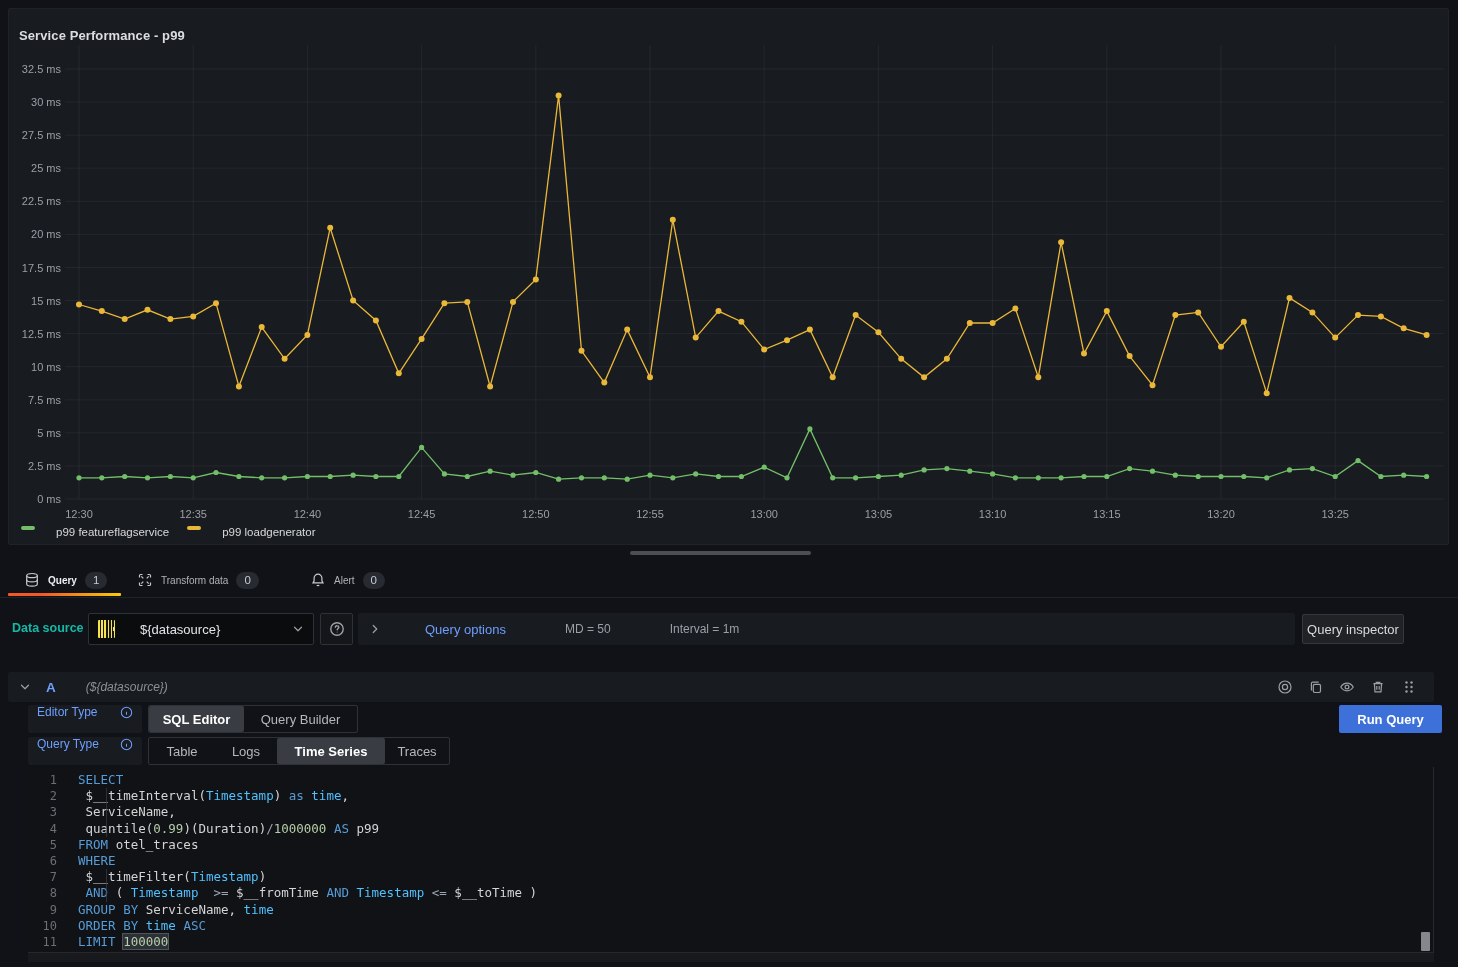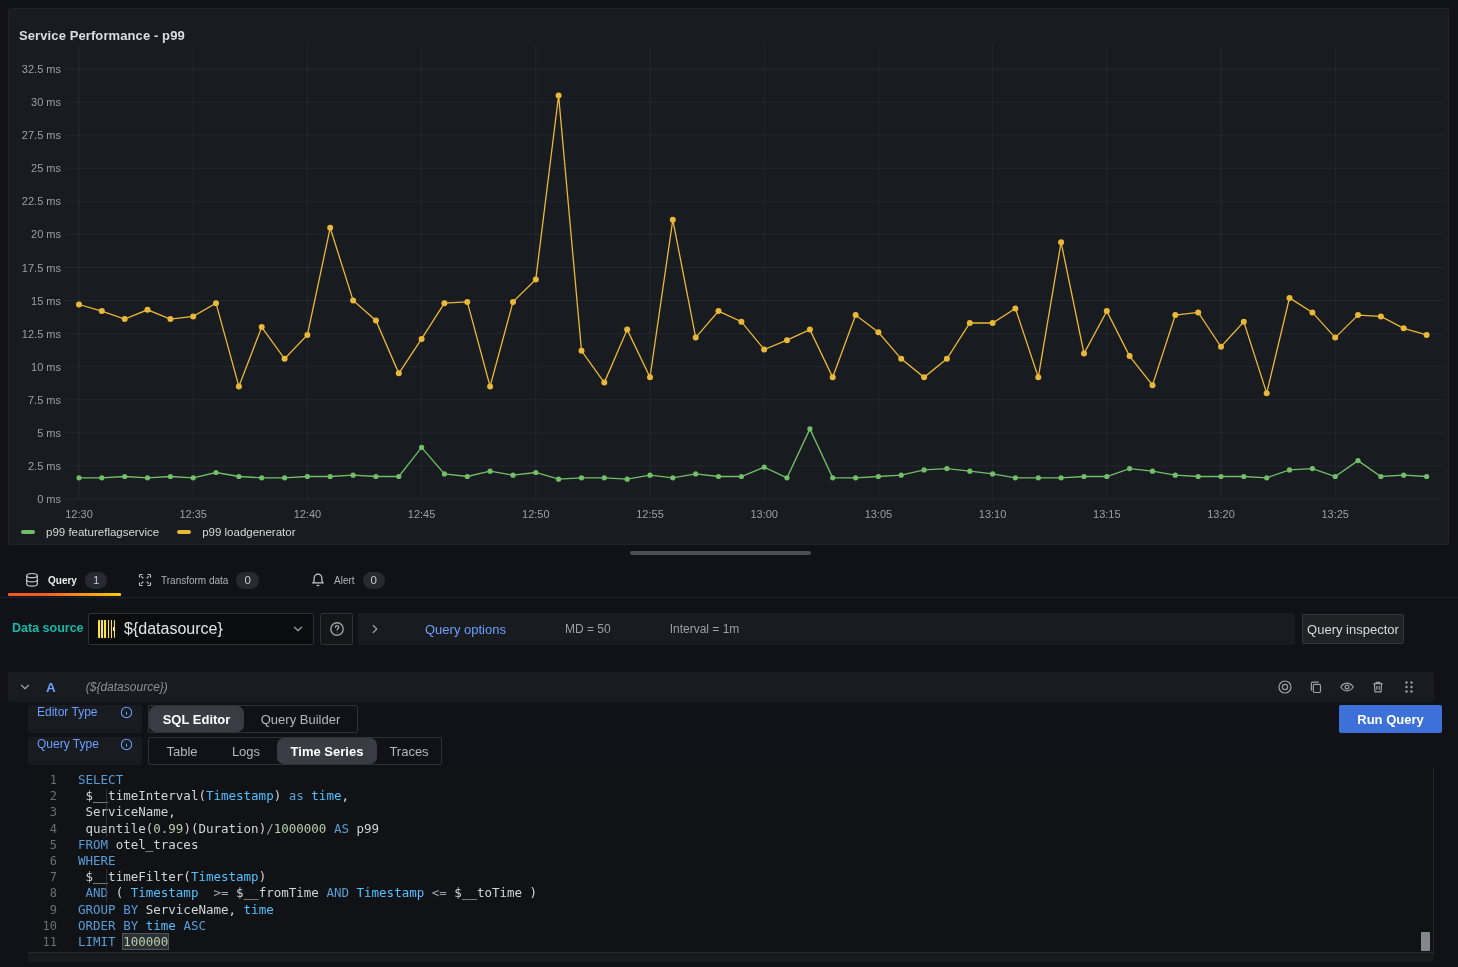--- a/index.html
+++ b/index.html
@@ -5,21 +5,21 @@
   html,body{margin:0;padding:0;background:#111217;width:1458px;height:967px;overflow:hidden;
     font-family:"Liberation Sans",sans-serif;color:#d8d9da;-webkit-font-smoothing:antialiased;}
   .page{position:relative;width:1458px;height:967px;}
   
   .panel{position:absolute;left:8px;top:8px;width:1441px;height:537px;background:#181b1f;
     border:1px solid #202226;border-radius:2px;box-sizing:border-box;}
   .panel-title{position:absolute;left:10px;top:11px;font-size:13px;font-weight:700;color:#dcdde3;letter-spacing:.1px;margin-top:8px;}
   #chart{position:absolute;left:0;top:0;width:1439px;height:515px;}
   #chart svg text{font-family:"Liberation Sans",sans-serif;font-size:11px;fill:#9d9fa8;}
   #legend{position:absolute;left:12px;top:517px;display:flex;gap:18px;align-items:center;}
-  .legend-item{display:flex;align-items:center;gap:11px;font-size:11.5px;color:#d8d9da;cursor:pointer;}
+  .legend-item{display:flex;gap:21px;font-size:11.5px;color:#d8d9da;cursor:pointer;}
   .legend-dash{width:14px;height:3.5px;border-radius:2px;display:inline-block;}
   
   .hscroll{position:absolute;left:630px;top:551px;width:181px;height:4px;border-radius:2px;background:#4c4e55;}
   
   .tabs{position:absolute;left:0;top:563px;width:1458px;height:34px;}
   .tabs-divider{position:absolute;left:0;top:597px;width:1458px;height:1px;background:#202226;}
   .tab{position:absolute;top:0;height:34px;display:flex;align-items:center;gap:8px;cursor:pointer;}
   .tab-label{font-size:10px;color:#b0b2b8;}
   .tab.active .tab-label{color:#eceef1;font-weight:600;}
   .badge{background:#282a31;color:#c7cad1;font-size:11.5px;border-radius:9px;padding:1px 8px;line-height:15px;}
@@ -27,21 +27,21 @@
     background:linear-gradient(90deg,#f05a28 30%,#fbca0a 99%);}
   .ticon{width:16px;height:16px;display:inline-block;}
   .ticon svg{stroke:#c7c9ce;fill:none;stroke-width:1.2;}
   
   .ds-label{position:absolute;left:12px;top:621px;font-size:12.5px;font-weight:600;color:#14b8a6;}
   .ds-picker{position:absolute;left:88px;top:613px;width:226px;height:32px;background:#0b0c0e;
     border:1px solid #2c3235;border-radius:2px;box-sizing:border-box;display:flex;align-items:center;cursor:pointer;}
   .ch-logo{position:relative;margin-left:9px;width:17px;height:18px;border-radius:1px;
     background:repeating-linear-gradient(90deg,#f8e44a 0 1.6px,#15171b 1.6px 3.2px);}
   .ch-logo::after{content:"";position:absolute;right:0.2px;top:7px;width:1.8px;height:4px;background:#f8e44a;}
-  .ds-value{margin-left:9px;font-size:16px;color:#e3e4e8;}
+  .ds-value{margin-left:25px;font-size:13px;color:#e3e4e8;}
   .ds-chevron{position:absolute;right:8px;top:8px;width:14px;height:14px;}
   .icon-stroke svg{stroke:#9d9fa8;fill:none;stroke-width:1.4;stroke-linecap:round;stroke-linejoin:round;}
   .help-btn{position:absolute;left:320px;top:613px;width:33px;height:32px;border:1px solid #2c3235;border-radius:2px;
     box-sizing:border-box;display:flex;align-items:center;justify-content:center;cursor:pointer;background:#141619;}
   .qo-section{position:absolute;left:358px;top:613px;width:937px;height:32px;background:#181b1f;border-radius:2px;
     display:flex;align-items:center;gap:37px;}
   .qo-chevron{margin-left:10px;width:14px;height:14px;cursor:pointer;}
   .qo-link{margin-left:6px;font-size:13px;color:#6e9fff;cursor:pointer;}
   .qo-meta{margin-left:22px;font-size:12px;color:#9d9fa8;}
   .qi-btn{position:absolute;left:1302px;top:614px;width:102px;height:30px;background:#202226;border:1px solid #34373c;
@@ -58,21 +58,21 @@
   .act-btn svg{stroke:#9d9fa8;fill:none;stroke-width:1.2;}
   
   .chip{position:absolute;left:28px;width:114px;height:28px;background:#181b1f;border-radius:2px;
     display:flex;align-items:flex-start;box-sizing:border-box;padding:0 9px;}
   .chip-label{font-size:12px;color:#6e9fff;flex:1;}
   .chip .info{width:13px;height:13px;}
   .chip .info svg{stroke:#6e9fff;fill:none;stroke-width:1.1;}
   .segmented{position:absolute;height:28px;border:1px solid #2c3235;border-radius:2px;box-sizing:border-box;
     display:flex;align-items:stretch;background:#111217;}
   .seg-item{display:flex;align-items:center;justify-content:center;font-size:13px;color:#b4b7bd;cursor:pointer;}
-  .seg-item.active{background:#393c43;color:#ffffff;font-weight:600;border-radius:7px;}
+  .seg-item.active{background:#393c43;color:#ffffff;font-weight:600;border-radius:2px;}
   .run-btn{position:absolute;left:1339px;top:705px;width:103px;height:28px;background:#3d71d9;border-radius:2px;
     display:flex;align-items:center;justify-content:center;font-size:13px;font-weight:600;color:#fff;cursor:pointer;}
   
   .code-editor{position:absolute;left:28px;top:767px;width:1406px;height:186px;background:#101216;
     border-right:1px solid #26282e;border-bottom:1px solid #26282e;box-sizing:border-box;}
   .code-bottom{position:absolute;left:28px;top:953px;width:1406px;height:9px;background:#17191d;}
   #code{position:absolute;left:0;top:5px;width:100%;font-family:"DejaVu Sans Mono",monospace;font-size:12.5px;line-height:16.2px;}
   .cl{display:flex;white-space:pre;}
   .gut{width:50px;padding-right:21px;box-sizing:border-box;text-align:right;color:#6b6e76;user-select:none;font-size:12px;}
   .tk-kw{color:#569cd6;}  .tk-typ{color:#4fc1ff;}  .tk-num{color:#b5cea8;}
@@ -413,21 +413,21 @@
     <span class="info">
       <svg width="13" height="13" viewBox="0 0 14 14">
           <circle cx="7" cy="7" r="5.6"></circle>
           <path d="M7 6.3v3.2M7 4.2v.2"></path>
         </svg>
     </span>
   </div>
   <div class="segmented" style="left:148px;top:737px;">
     <span class="seg-item" style="width:66px;">Table</span>
     <span class="seg-item" style="width:62px;">Logs</span>
-    <span class="seg-item active" style="width:100px;">Time Series</span>
+    <span class="seg-item active" style="width:108px;">Time Series</span>
     <span class="seg-item" style="width:64px;">Traces</span>
   </div>
 
   <div class="code-editor">
     <div id="code">
         <div class="cl"><span class="gut">1</span><span><span class="tk-kw">SELECT</span></span></div>
         <div class="cl"><span class="gut">2</span><span><span class="tk-def"> $__timeInterval(</span><span class="tk-typ">Timestamp</span><span class="tk-def">) </span><span class="tk-kw">as</span><span class="tk-def"> </span><span class="tk-typ">time</span><span class="tk-def">,</span></span></div>
         <div class="cl"><span class="gut">3</span><span><span class="tk-def"> ServiceName,</span></span></div>
         <div class="cl"><span class="gut">4</span><span><span class="tk-def"> quantile(</span><span class="tk-num">0.99</span><span class="tk-def">)(Duration)</span><span class="tk-op">/</span><span class="tk-num">1000000</span><span class="tk-def"> </span><span class="tk-kw">AS</span><span class="tk-def"> p99</span></span></div>
         <div class="cl"><span class="gut">5</span><span><span class="tk-kw">FROM</span><span class="tk-def"> otel_traces</span></span></div>

